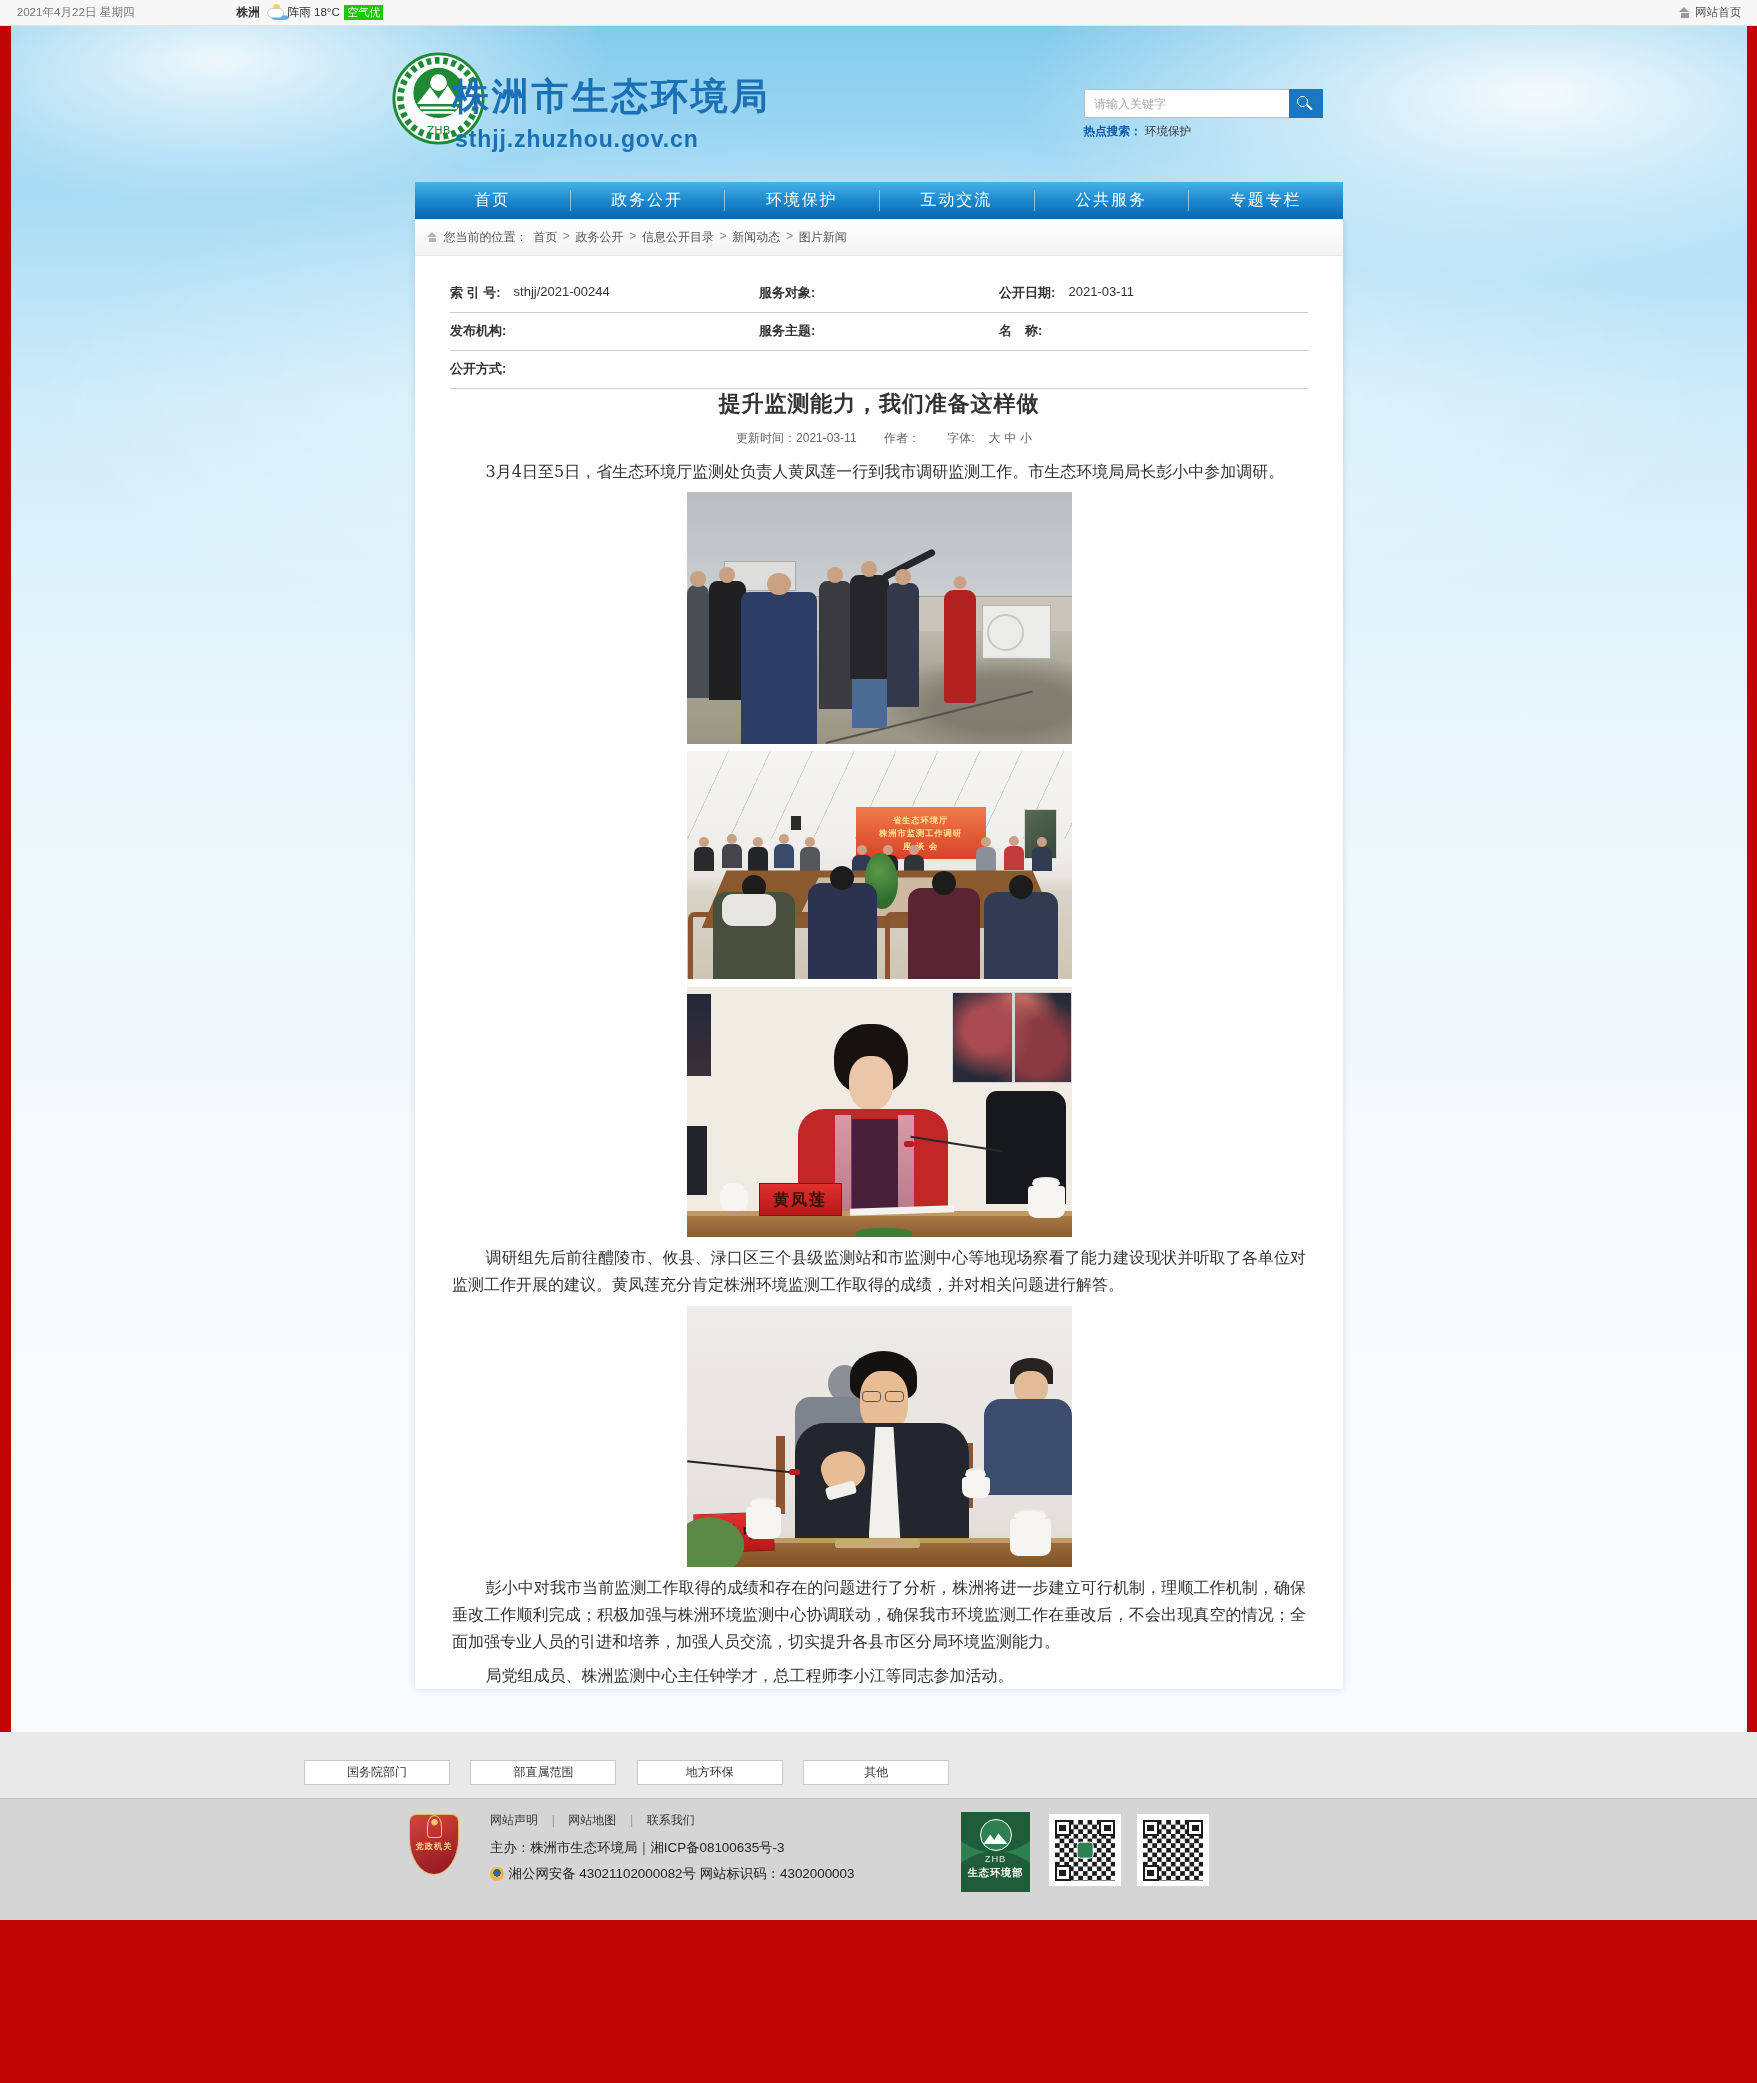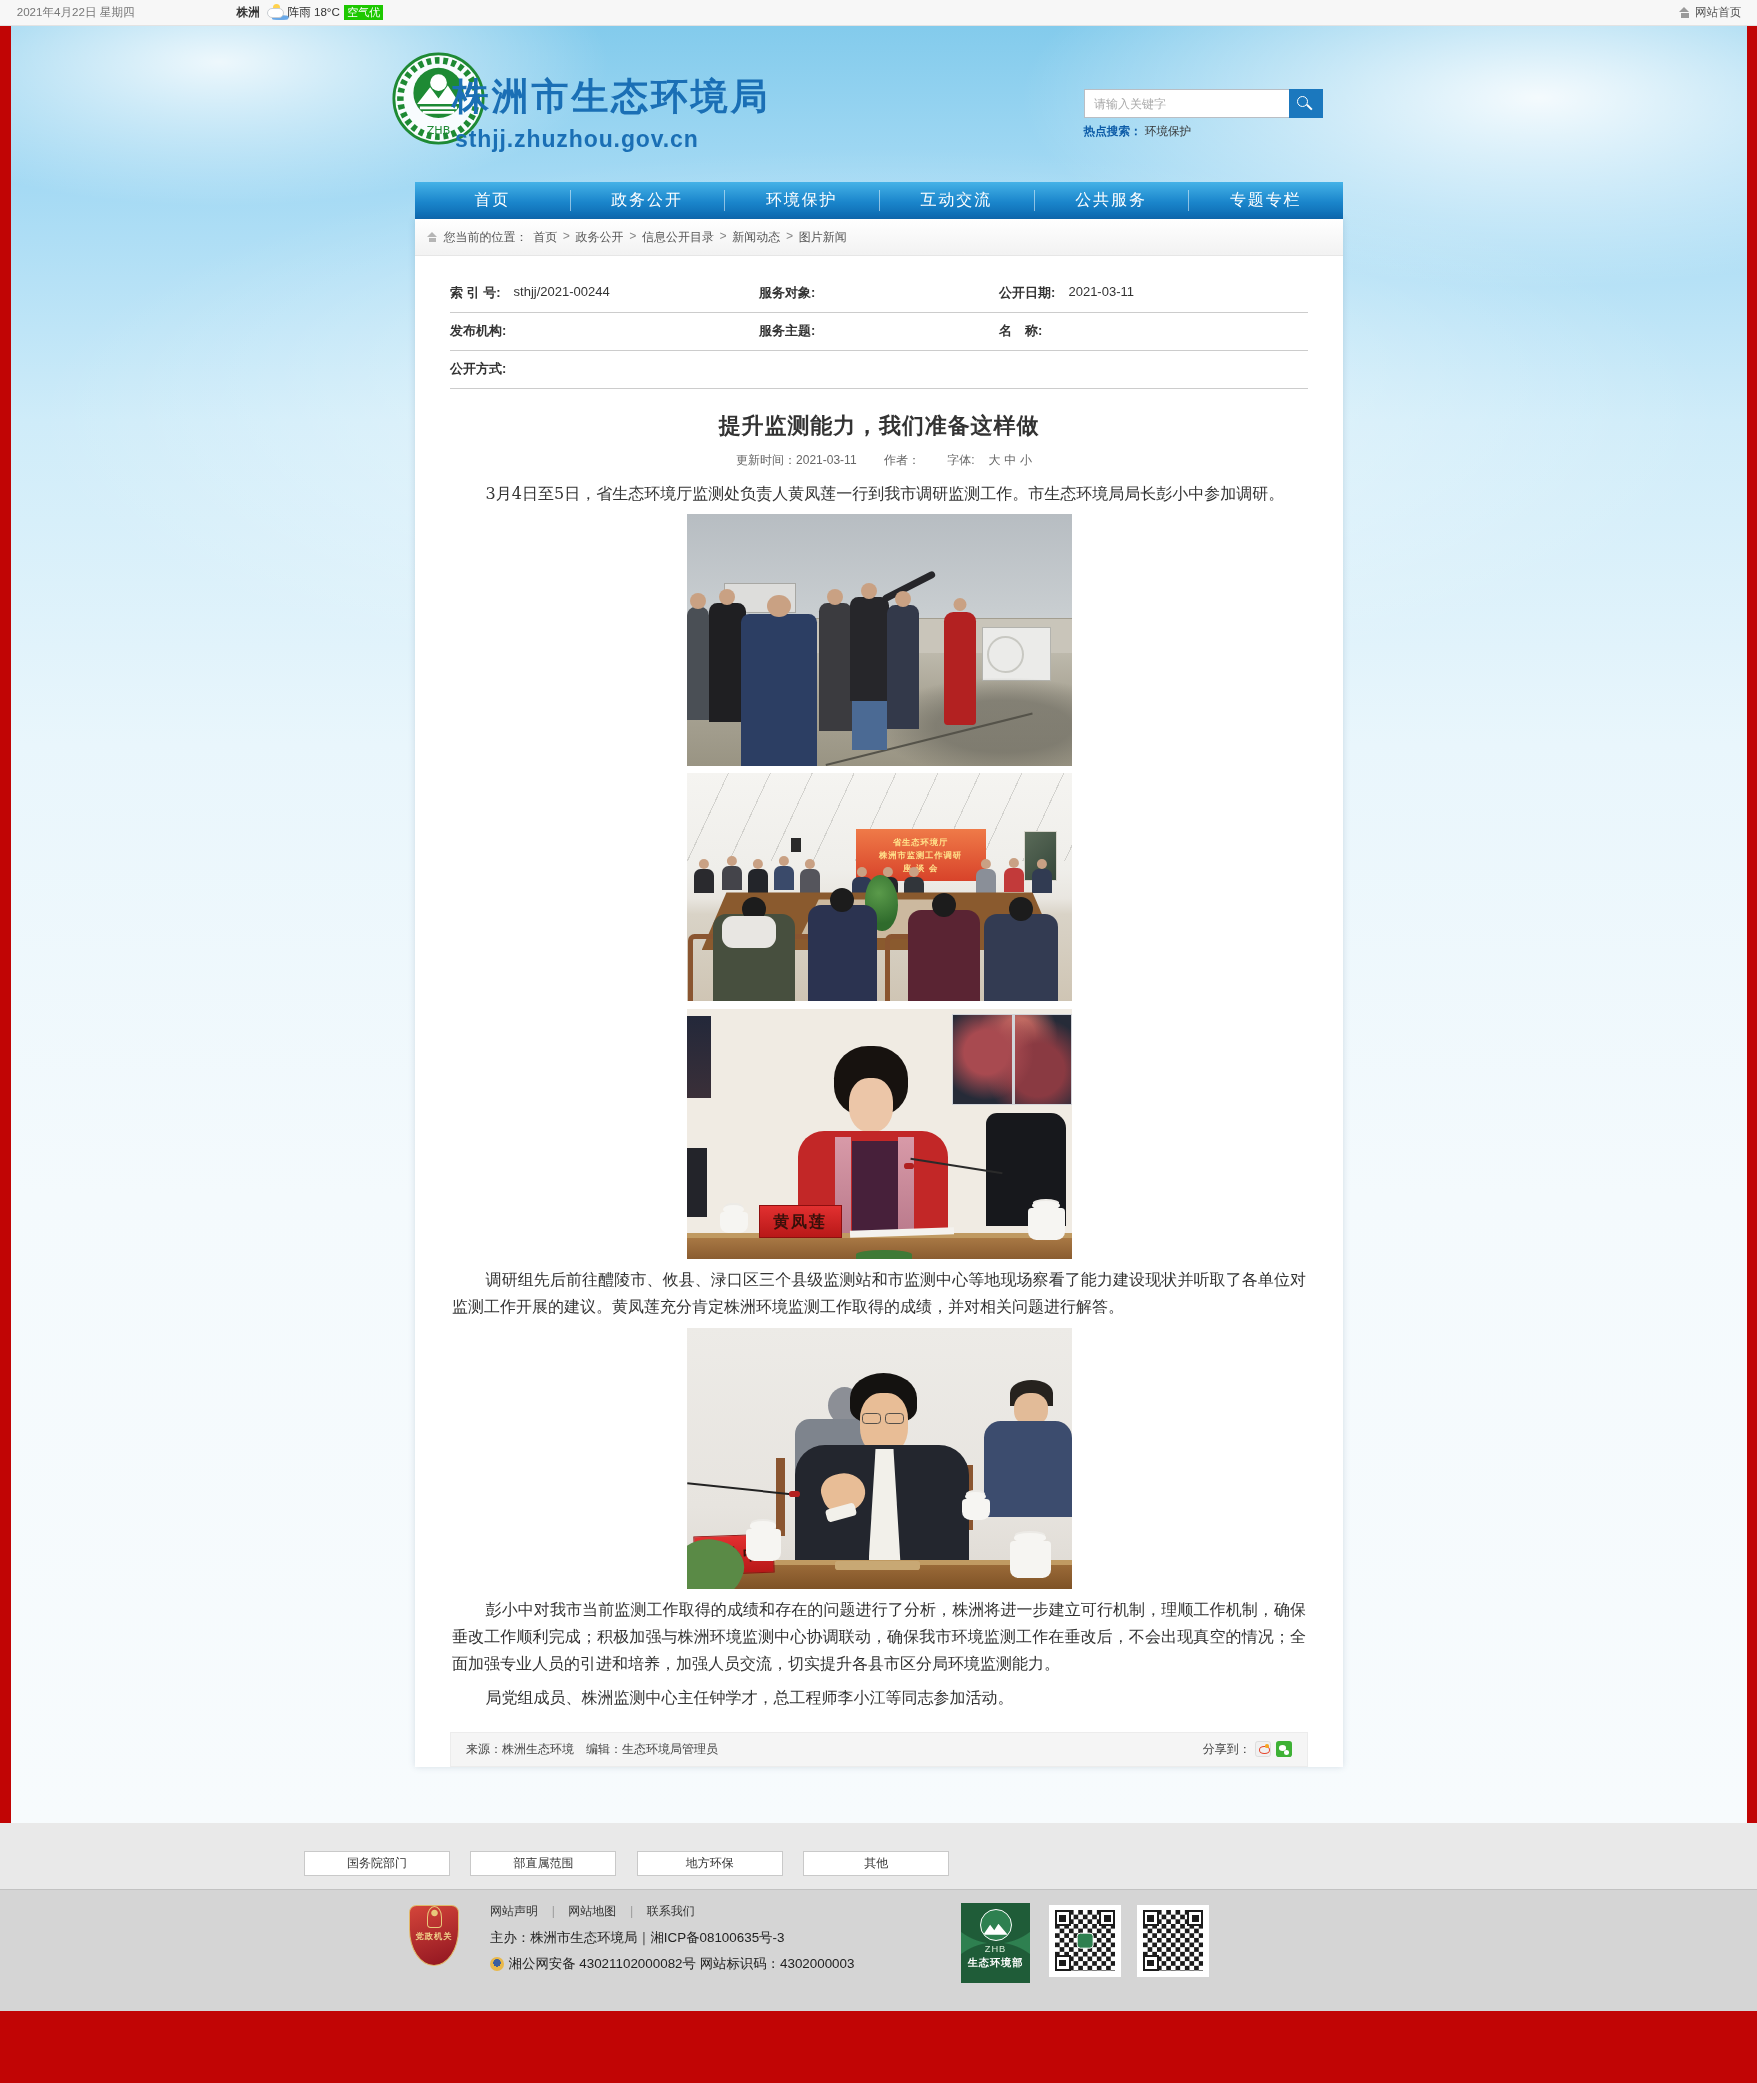--- a/index.html
+++ b/index.html
@@ -55,21 +55,21 @@
   .crumb .house::before { border-bottom-color:#b5b5b5; } .crumb .house::after { background:#b5b5b5; }
   .crumb-link { cursor:pointer; }
   .crumb-sep { color:#888; }
 
   .mtable { margin:18.6px 35px 0; font-size:13px; color:#333; }
   .mrow { display:flex; align-items:center; height:38px; border-bottom:0.9px solid #ccc; }
   .mc1 { width:36%; } .mc2 { width:28%; } .mc3 { width:36%; }
   .mcell { display:flex; gap:13px; }
   .mlabel { font-weight:bold; }
 
-  .atitle { text-align:center; font-size:22px; font-weight:bold; color:#333; margin-top:22px; letter-spacing:0.9px; }
+  .atitle { text-align:center; font-size:22px; font-weight:bold; color:#333; letter-spacing:0.9px; }
   .ameta { text-align:center; font-size:12px; color:#666; margin-top:11px; }
   .ameta span { margin:0 12px; }
   .fsz { cursor:pointer; margin:0 1.9px !important; }
 
   .abody { padding:3.7px 37px 0; font-family:"DejaVu Serif","Liberation Serif",serif; font-size:16px; color:#333; line-height:27px; text-align:justify; }
   .abody p { text-indent:2.1em; margin-top:7.4px; }
 
   .photo { width:385px; margin:7.4px auto; position:relative; overflow:hidden; }
   .photo * { position:absolute; }
 
@@ -425,28 +425,20 @@
         <div class="plate p4-plate">彭小中</div>
         <div class="cup p4-cup1"></div>
         <div class="cup p4-cup2"></div>
         <div class="p4-leaf"></div>
       </div>
 
       <p>彭小中对我市当前监测工作取得的成绩和存在的问题进行了分析，株洲将进一步建立可行机制，理顺工作机制，确保垂改工作顺利完成；积极加强与株洲环境监测中心协调联动，确保我市环境监测工作在垂改后，不会出现真空的情况；全面加强专业人员的引进和培养，加强人员交流，切实提升各县市区分局环境监测能力。</p>
       <p>局党组成员、株洲监测中心主任钟学才，总工程师李小江等同志参加活动。</p>
     </div>
 
-    <div class="sourcebar">
-      <span>来源：株洲生态环境　编辑：生态环境局管理员</span>
-      <span class="shareline">
-        <span>分享到：</span>
-        <span class="sicon weibo"></span>
-        <span class="sicon wechat"></span>
-      </span>
-    </div>
 
   </div>
 </div>
 
 <div class="quickband">
   <div class="qinner">
     <div class="qbox">国务院部门</div>
     <div class="qbox">部直属范围</div>
     <div class="qbox">地方环保</div>
     <div class="qbox">其他</div>

